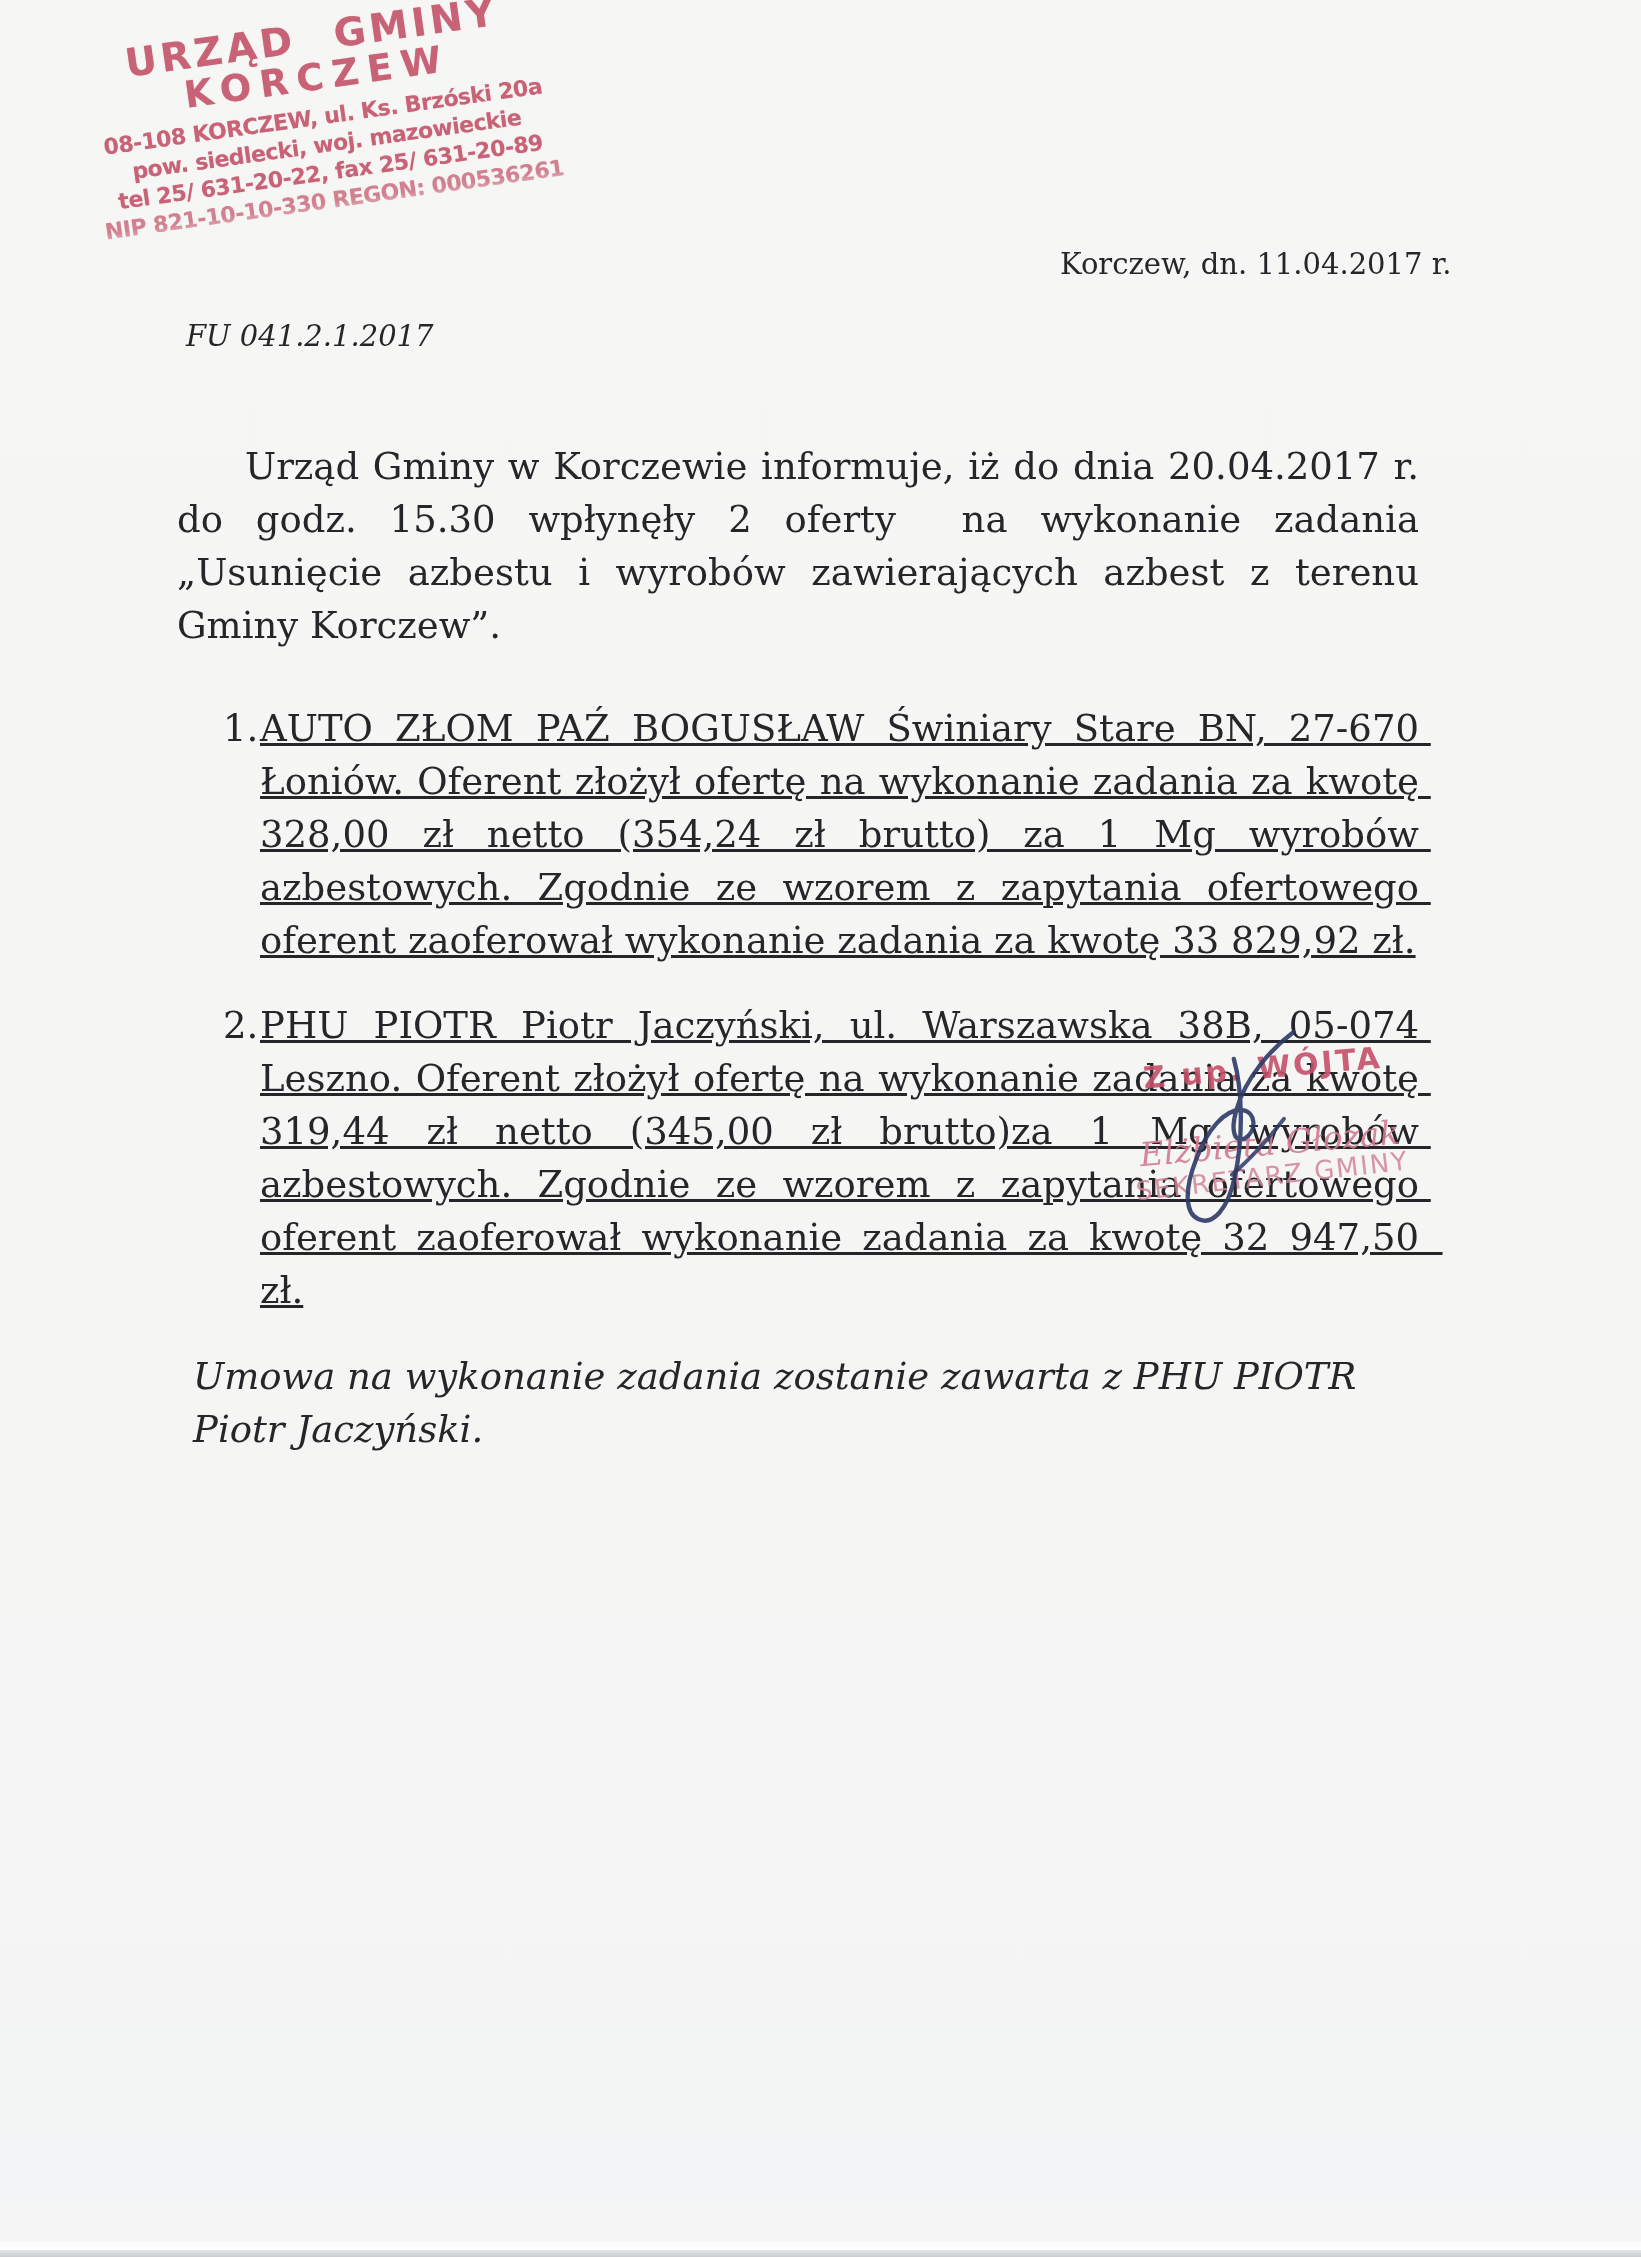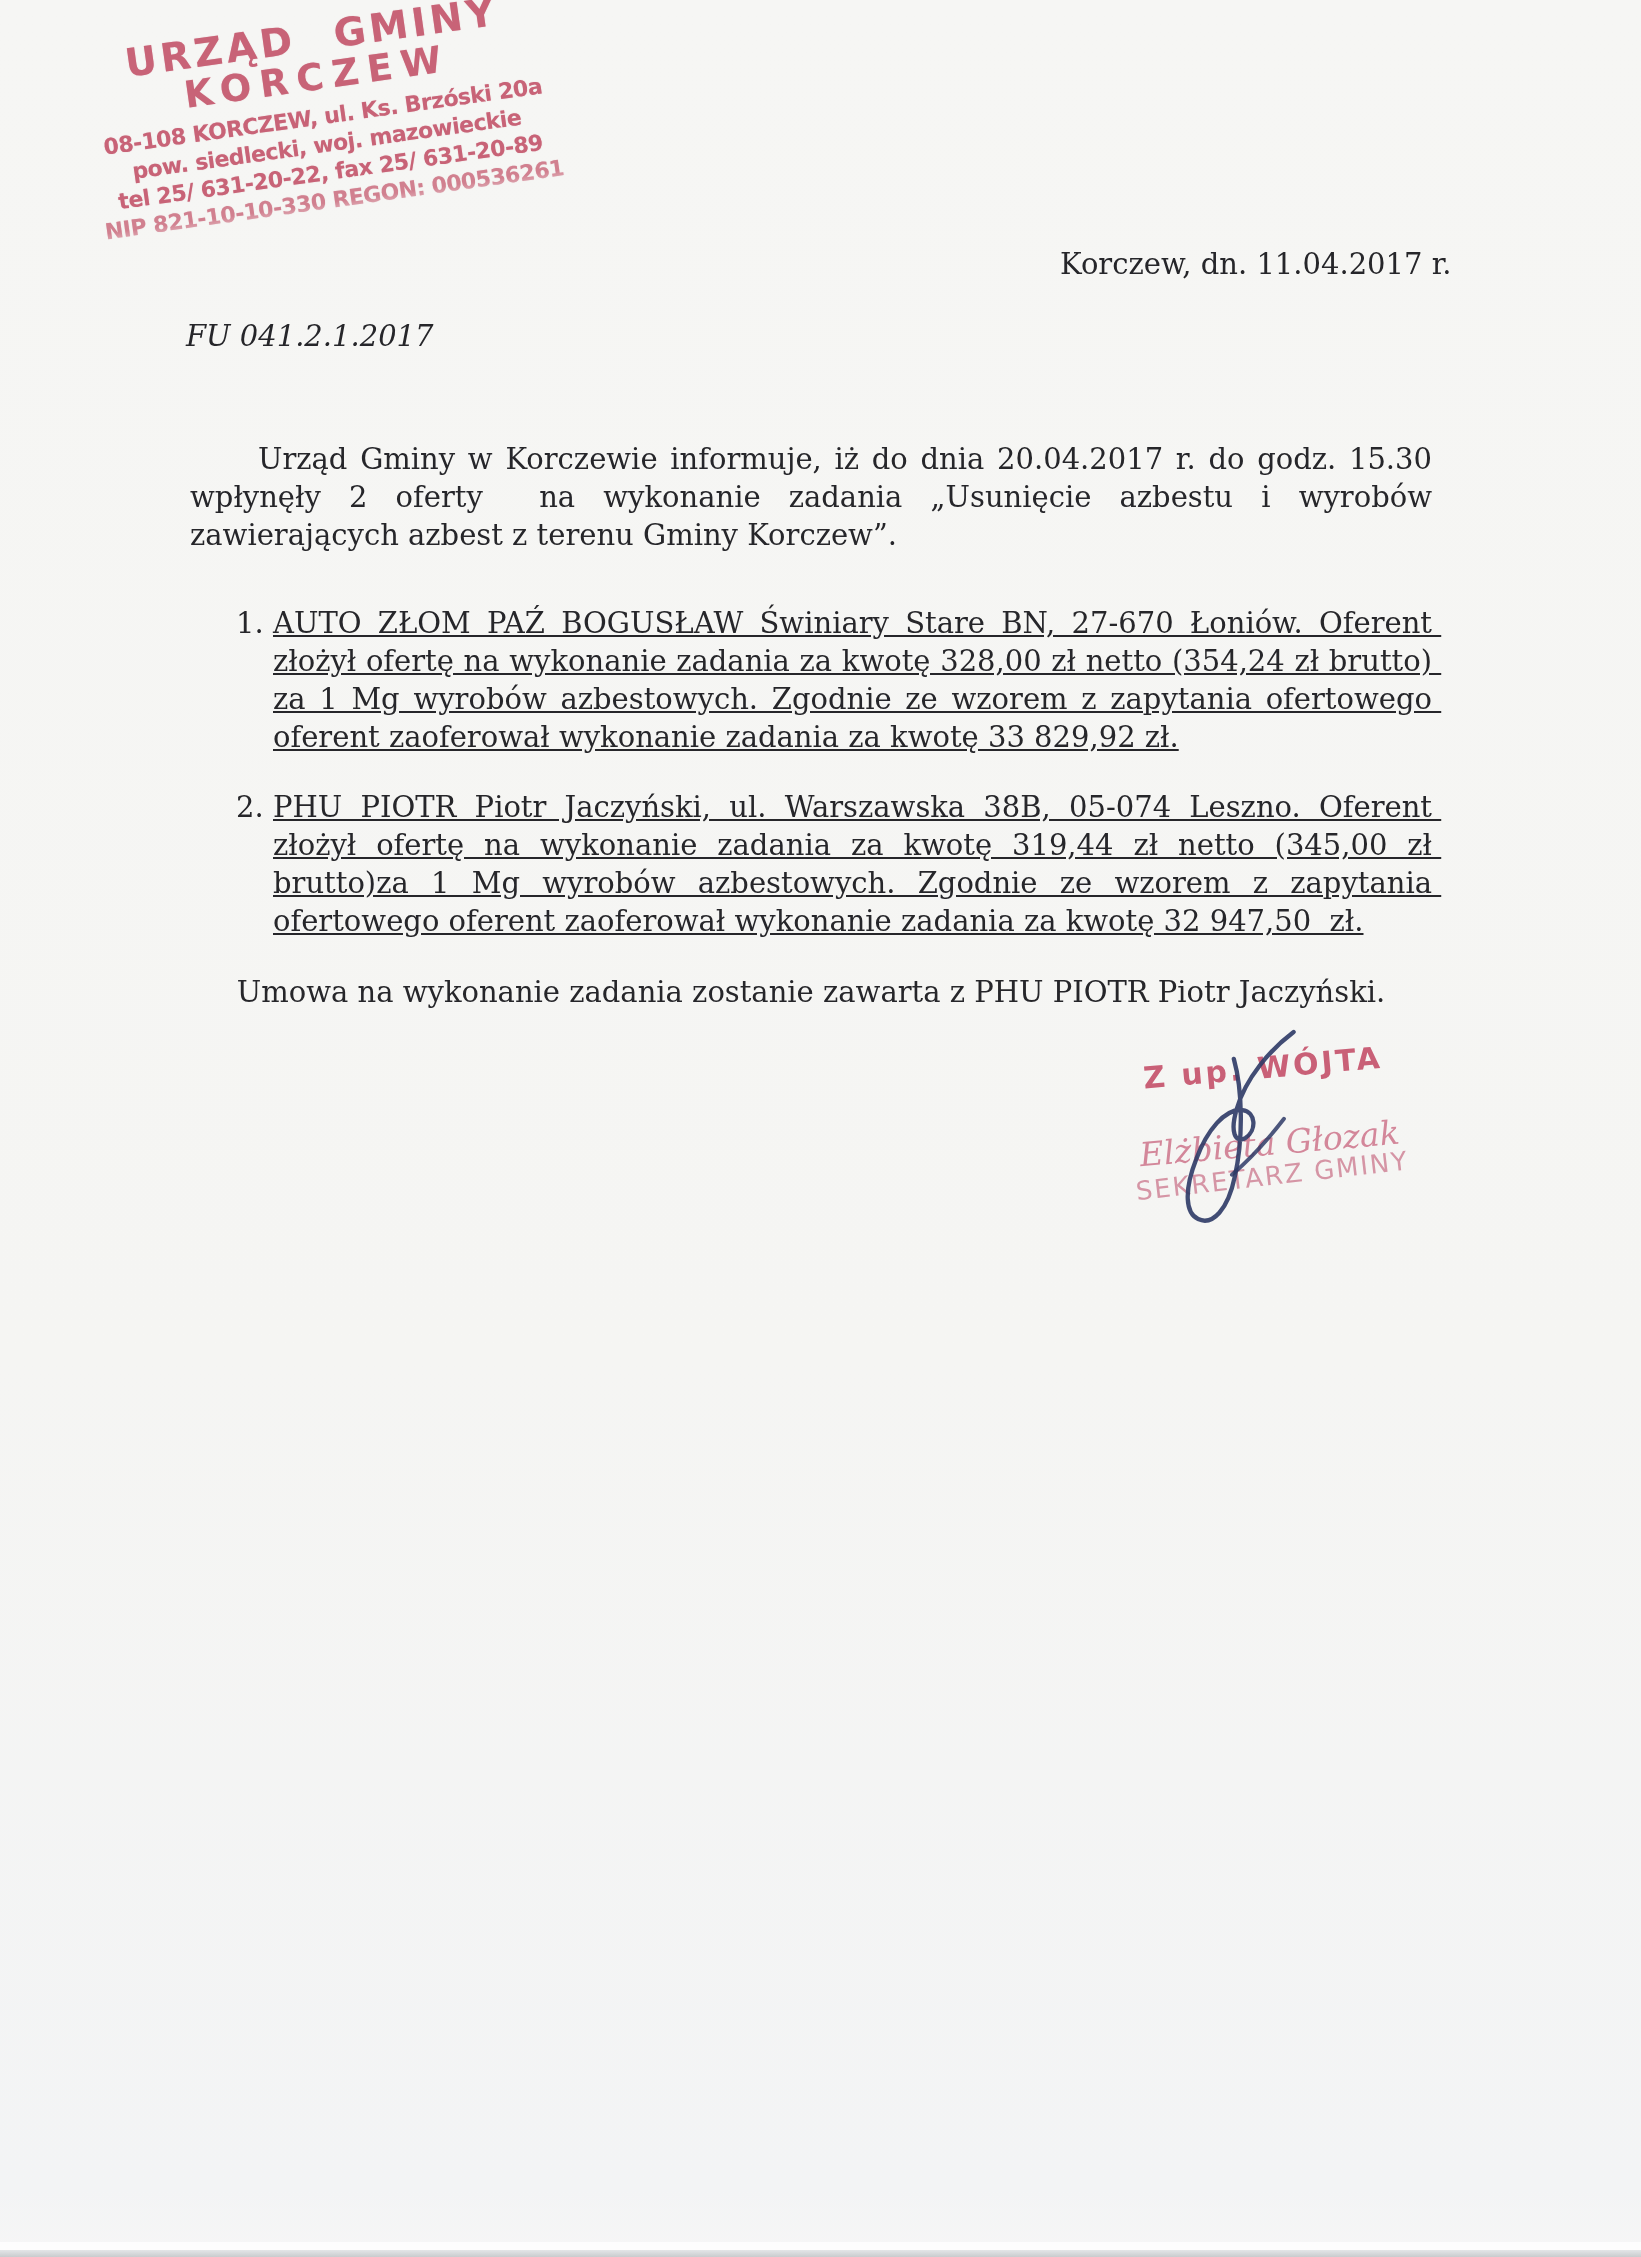--- a/index.html
+++ b/index.html
@@ -51,41 +51,42 @@
     left: 186px;
     top: 319px;
     font-size: 29px;
     white-space: nowrap;
     font-style: italic;
   }
 
   
   .body-block {
     position: absolute;
-    left: 190px;
+    left: 177px;
     top: 440px;
     width: 1242px;
-    font-size: 29px;
-    line-height: 38px;
+    font-size: 37px;
+    line-height: 53px;
   }
   .intro {
     margin: 0;
     text-align: justify;
     text-indent: 68px;
     white-space: pre-wrap;
   }
   .offers { margin-top: 50px; }
   .offer-row { display: flex; margin-bottom: 32px; padding-left: 46px; }
   .offer-num { width: 37px; flex: 0 0 37px; }
   .offer-text { flex: 1; text-align: justify; white-space: pre-wrap; text-decoration: underline; }
   .closing {
-    margin: 4px;
+    margin: 16px;
     margin-top: 33px;
-    text-align: center;
+    text-align: left;
     white-space: pre-wrap;
+    font-style: italic;
   }
 
   
   .sig-stamp {
     position: absolute;
     left: 1089px;
     top: 1050px;
     width: 357px;
     transform: rotate(-5deg);
     transform-origin: center;

